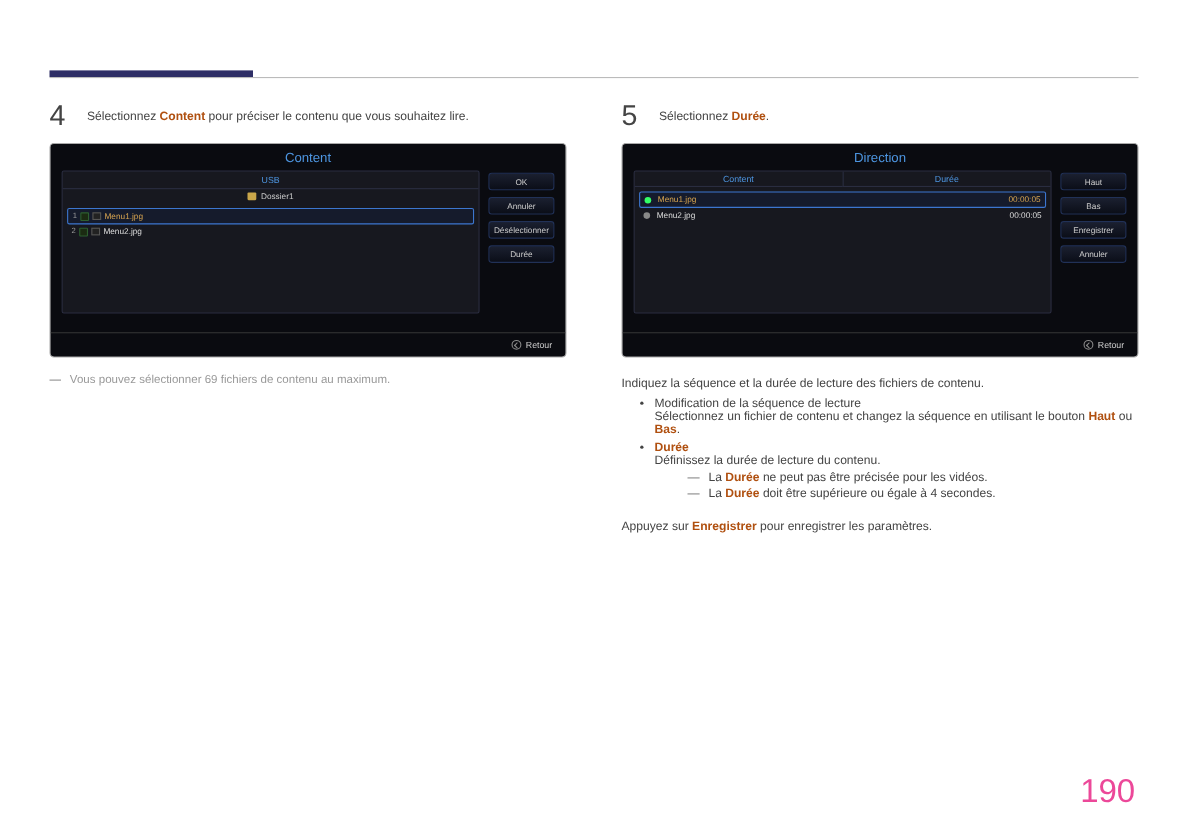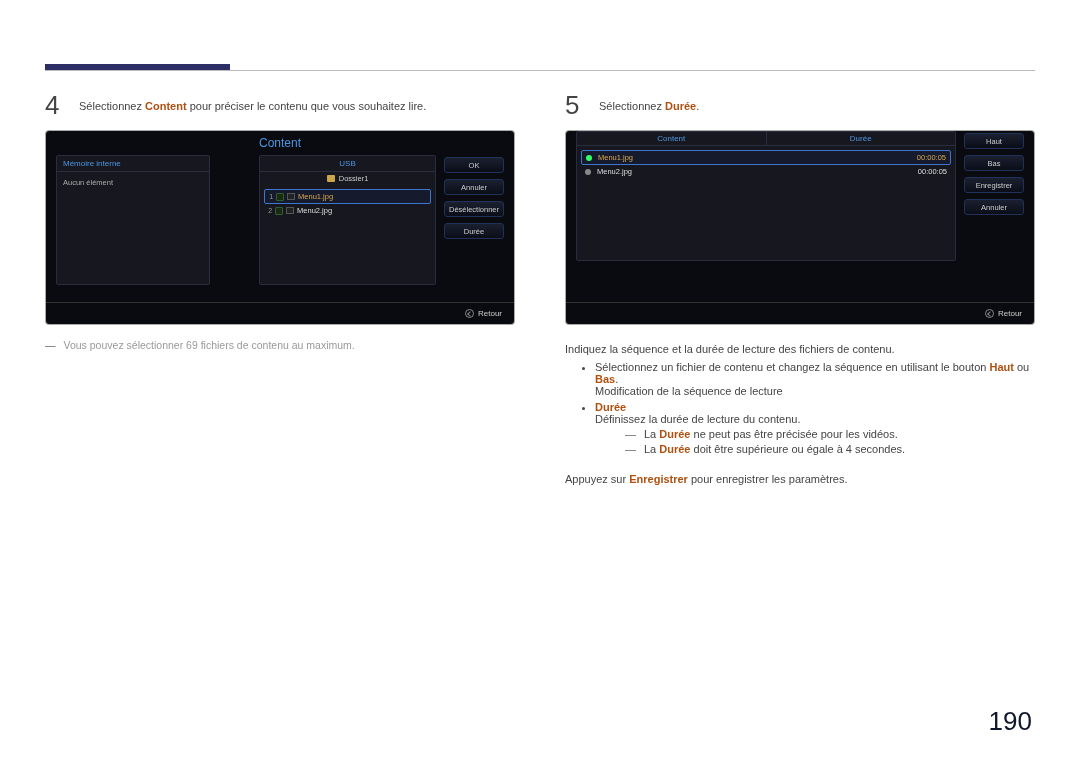--- a/index.html
+++ b/index.html
@@ -82,21 +82,21 @@
     padding: 0 10px;
     gap: 8px;
     height: 130px;
   }
   .panel-left, .panel-mid {
     flex: 1;
     border: 1px solid #2a2d40;
     border-radius: 2px;
     background: #17181f;
   }
-  .panel-mid { flex: 1.15; margin-left: 41px; }
+  .panel-mid { flex: 1.15; }
   .panel-right {
     width: 60px;
     display: flex;
     flex-direction: column;
     gap: 6px;
     padding-top: 2px;
   }
   .tab-header {
     height: 16px;
     border-bottom: 1px solid #2a2d40;
@@ -178,22 +178,22 @@
   .body-text { font-size: 11px; color:#444; margin: 18px 0 6px 0; }
   ul.bullets { list-style: disc; padding-left: 30px; margin: 4px 0; }
   ul.bullets li { margin: 4px 0; font-size:11px; color:#444; }
   .sub-dash { display:flex; gap:8px; font-size:11px; color:#444; margin:3px 0 3px 30px; }
   .bold { font-weight: bold; }
 
   .pg-num {
     position: absolute;
     right: 48px;
     bottom: 26px;
-    font-size: 26px;
-    color: #0f172a;
+    font-size: 30px;
+    color: #ec4899;
     font-weight: 300;
   }
 
   .dual-tabs { display:flex; }
   .dual-tabs .t { flex:1; text-align:center; font-size:8px; color:#4d95e0; border-bottom:1px solid #2a2d40; padding:2px 0;}
   .dual-tabs .t + .t { border-left:1px solid #2a2d40; }
 
   .mid-header-row { display:flex; align-items:center; gap:4px; font-size:7.5px; color:#ccc; padding:2px 4px 2px 4px;justify-content:center;}
   .mid-header-row .up-ic{ width:8px;height:7px; background:#c9a64a; border-radius:1px; }
 
@@ -211,24 +211,20 @@
     <div class="step-row">
       <div class="step-num">4</div>
       <div class="step-text">
         <span>Sélectionnez </span><span class="hl bold">Content</span><span> pour préciser le contenu que vous souhaitez lire.</span>
       </div>
     </div>
 
     <div class="panel">
       <div class="panel-title">Content</div>
       <div class="panel-body">
-        <div class="panel-left">
-          <div class="tab-header">Mémoire interne</div>
-          <div class="empty-label">Aucun élément</div>
-        </div>
         <div class="panel-mid">
           <div class="tab-header" style="color:#4d95e0; justify-content:center;">USB</div>
           <div class="mid-header-row">
             <span class="up-ic"></span>
             <span>Dossier1</span>
           </div>
           <div class="mid-list">
             <div class="file-row sel">
               <span class="num">1</span>
               <span class="check"></span>
@@ -264,20 +260,21 @@
 
   <div class="col">
     <div class="step-row">
       <div class="step-num">5</div>
       <div class="step-text">
         <span>Sélectionnez </span><span class="hl bold">Durée</span><span>.</span>
       </div>
     </div>
 
     <div class="panel">
+      <div class="panel-title">Direction</div>
       <div class="panel-body">
         <div class="wide-single">
           <div class="dual-tabs">
             <div class="t">Content</div>
             <div class="t">Durée</div>
           </div>
           <div class="dir-list">
             <div class="dir-row sel">
               <span class="dot"></span>
               <span style="flex:1">Menu1.jpg</span>
@@ -300,24 +297,24 @@
       <div class="retour-bar">
         <span class="retour-ic"></span>
         <span>Retour</span>
       </div>
     </div>
 
     <div class="body-text">Indiquez la séquence et la durée de lecture des fichiers de contenu.</div>
 
     <ul class="bullets">
       <li>
+        <div>Modification de la séquence de lecture</div>
         <div>
           <span>Sélectionnez un fichier de contenu et changez la séquence en utilisant le bouton </span><span class="hl bold">Haut</span><span> ou </span><span class="hl bold">Bas</span><span>.</span>
         </div>
-        <div>Modification de la séquence de lecture</div>
       </li>
       <li>
         <span class="hl bold">Durée</span>
         <div>Définissez la durée de lecture du contenu.</div>
         <div class="sub-dash">
           <span class="dash">―</span>
           <span>
             <span>La </span><span class="hl bold">Durée</span><span> ne peut pas être précisée pour les vidéos.</span>
           </span>
         </div>

